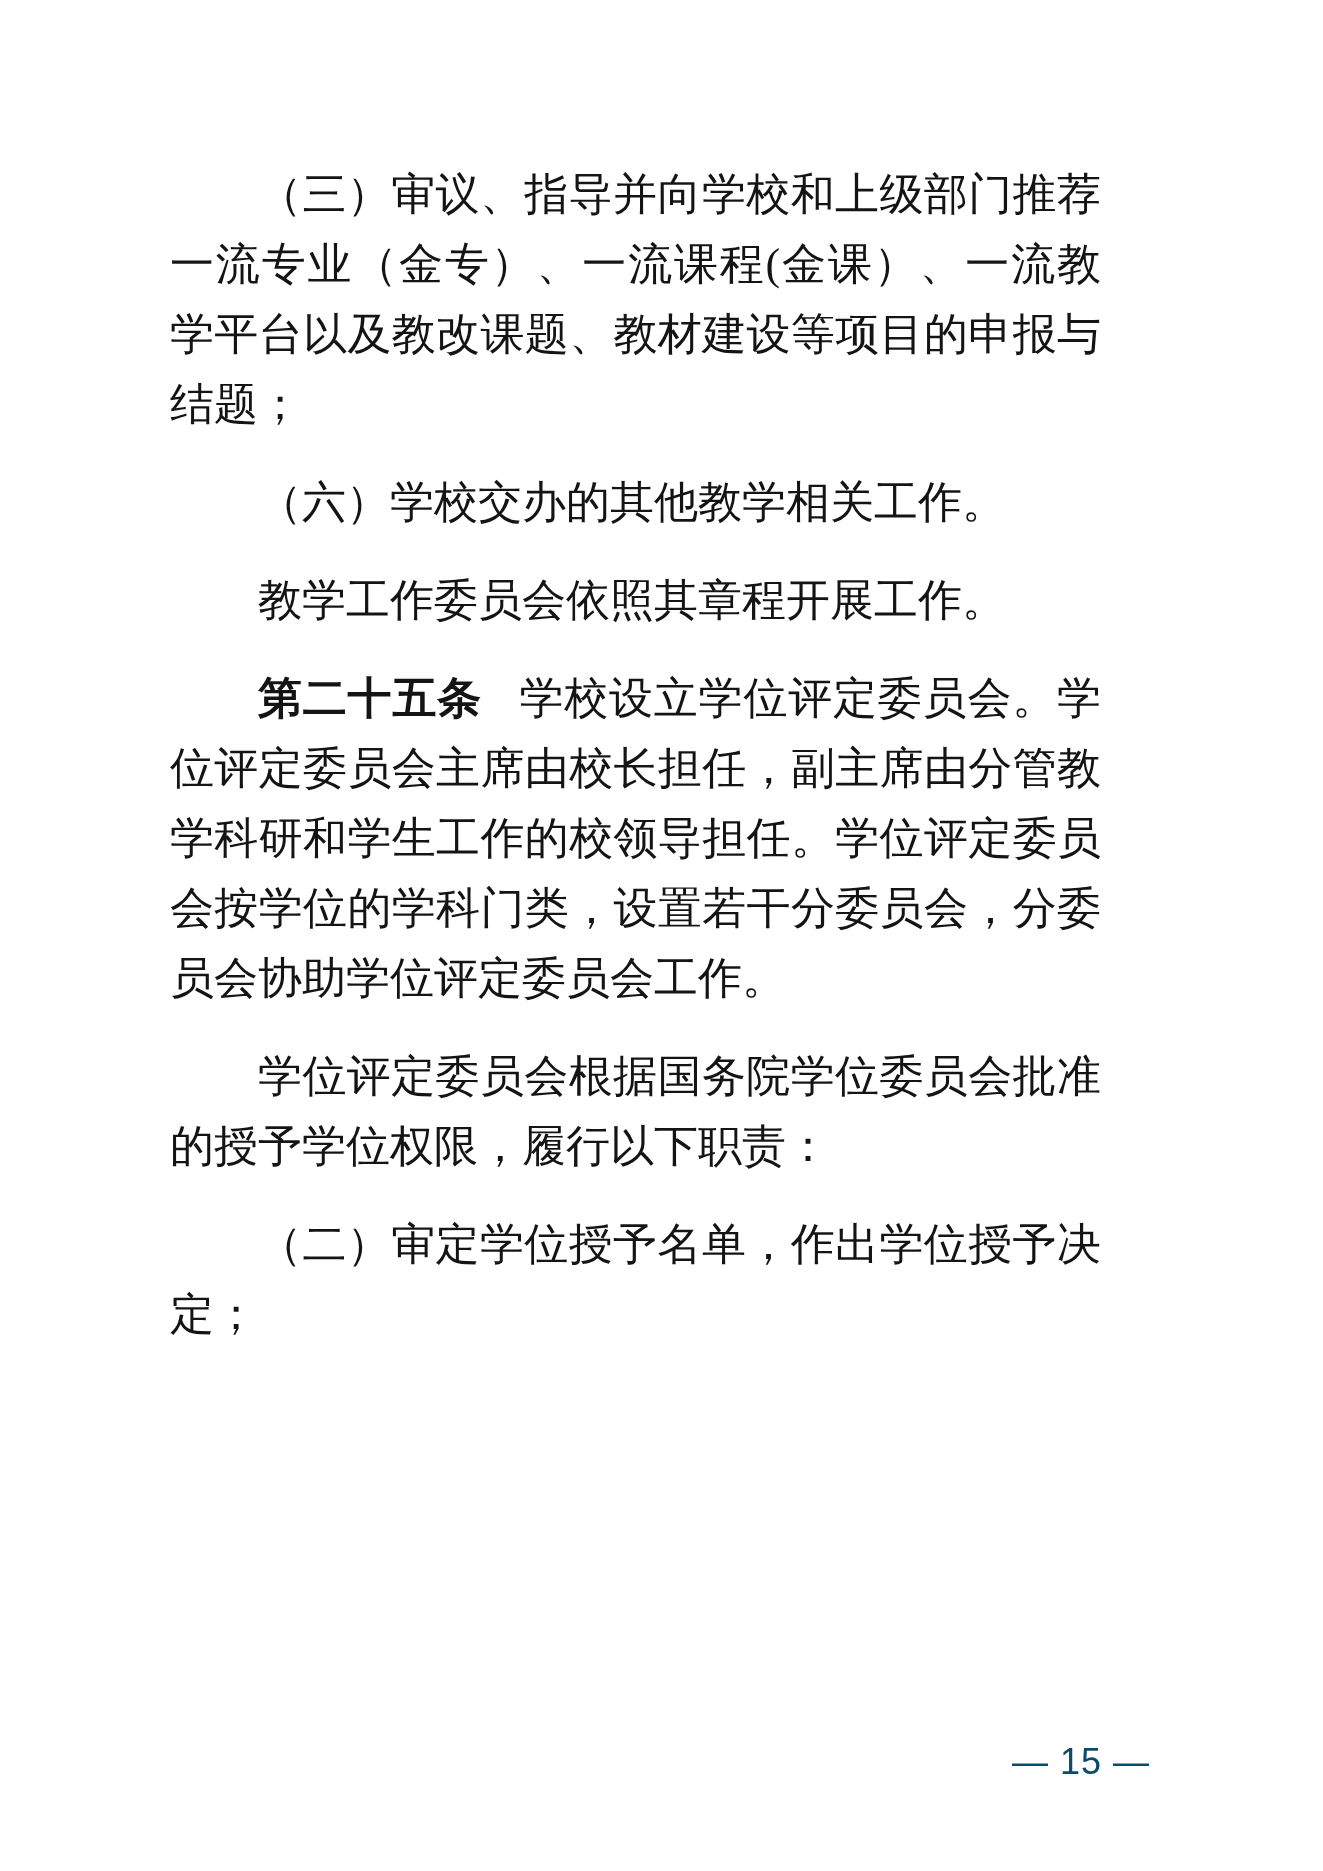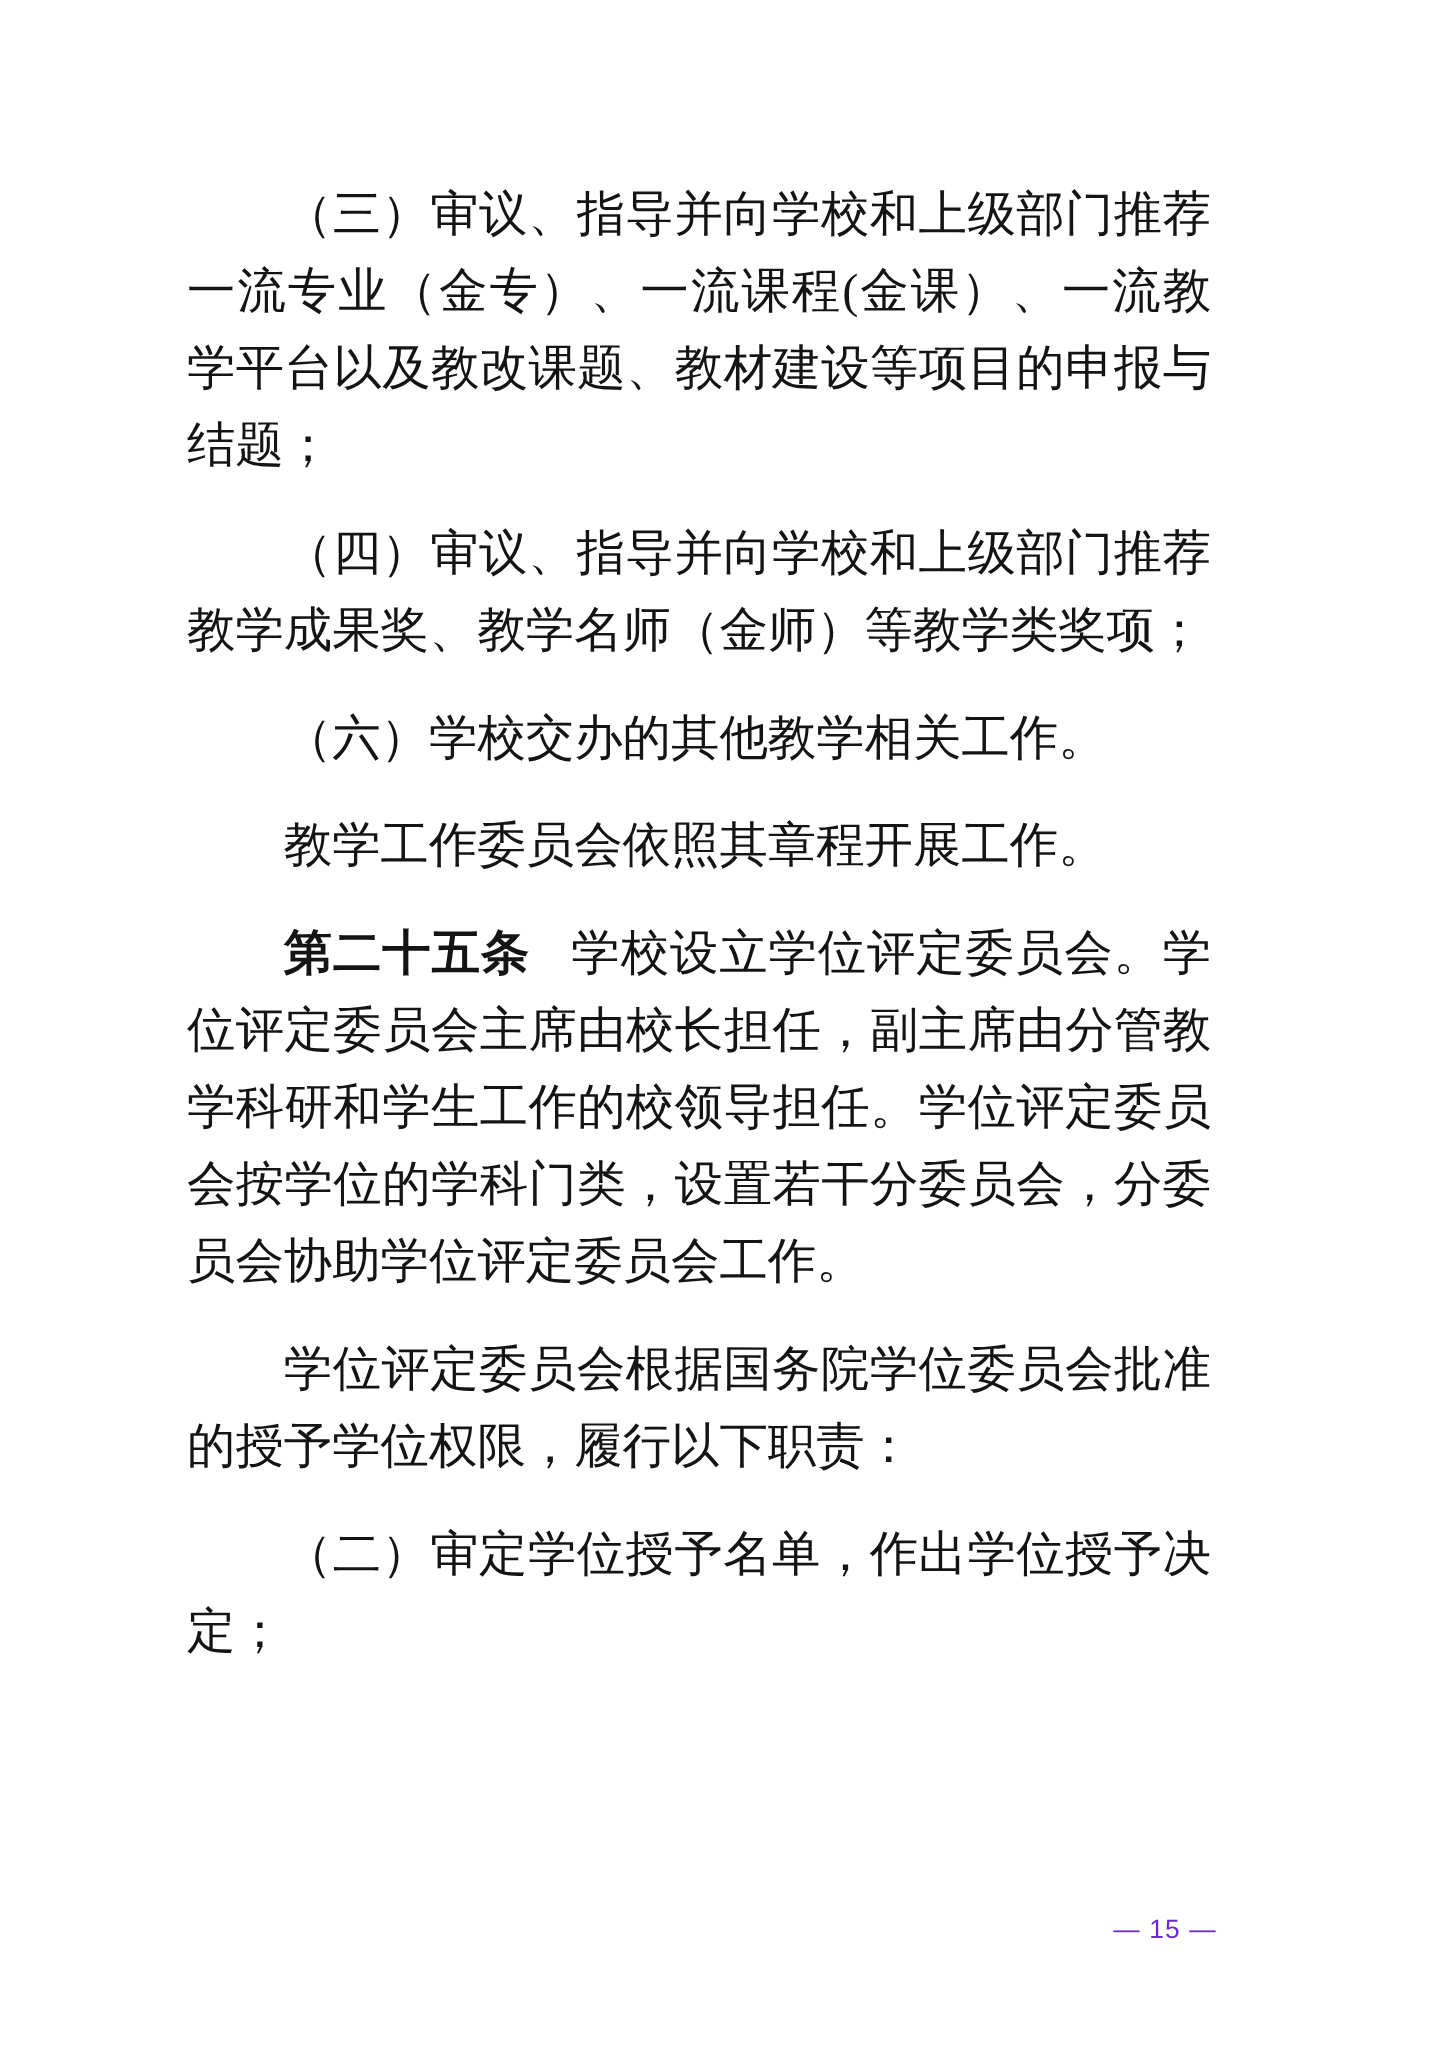--- a/index.html
+++ b/index.html
@@ -31,33 +31,32 @@
     font-weight: bold;
     margin-right: 0.85em;
     white-space: nowrap;
     font-family: Liberation Serif, serif;
   }
   .page-number {
     position: absolute;
     top: 1741px;
     left: 1012px;
     font-family: "Liberation Sans", "DejaVu Sans", sans-serif;
-    font-size: 24px;
+    font-size: 36px;
     letter-spacing: 1px;
-    color: #6d28d9;
+    color: #0c4a6e;
   }
 </style>
 </head>
 <body>
 
 <div class="page">
 
   <p class="para">（三）审议、指导并向学校和上级部门推荐一流专业（金专）、一流课程(金课）、一流教学平台以及教改课题、教材建设等项目的申报与结题；</p>
 
-  <p class="para">（四）审议、指导并向学校和上级部门推荐教学成果奖、教学名师（金师）等教学类奖项；</p>
 
 
   <p class="para">（六）学校交办的其他教学相关工作。</p>
 
   <p class="para">教学工作委员会依照其章程开展工作。</p>
 
   <p class="para">
     <strong class="article-label">第二十五条</strong><span>学校设立学位评定委员会。学位评定委员会主席由校长担任，副主席由分管教学科研和学生工作的校领导担任。学位评定委员会按学位的学科门类，设置若干分委员会，分委员会协助学位评定委员会工作。</span>
   </p>
 

